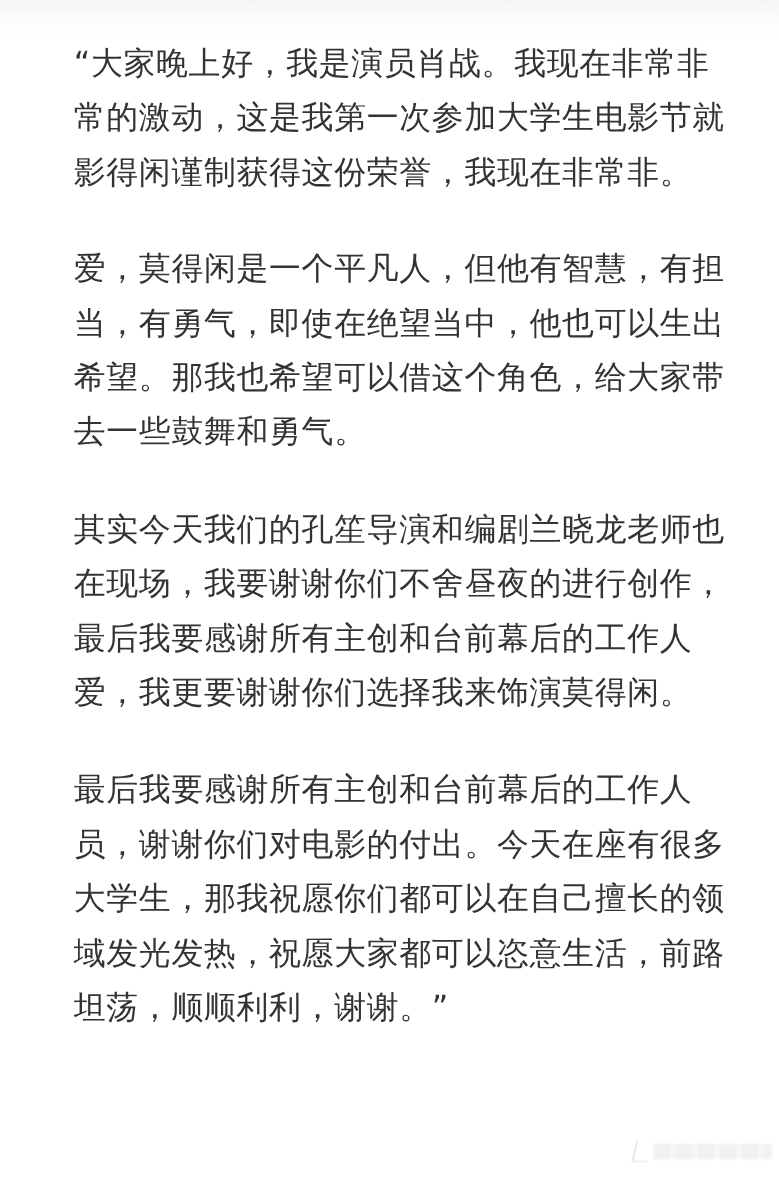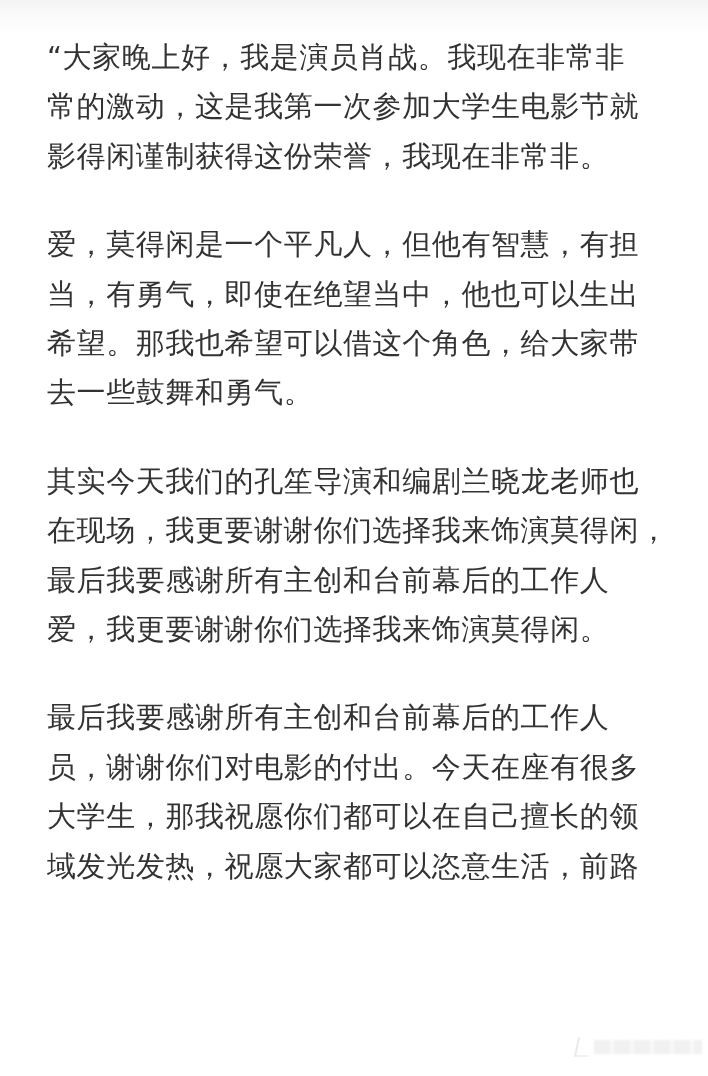--- a/index.html
+++ b/index.html
@@ -24,20 +24,21 @@
       line-height: 49.4px;
       color: #333333;
       letter-spacing: 0.6px;
     }
     .para {
       margin: 0 0 39px 0;
     }
     .line {
       display: block;
       white-space: nowrap;
+      margin-left: 20px;
     }
     .watermark {
       position: absolute;
       right: 6px;
       bottom: 18px;
       width: 126px;
       height: 22px;
       display: flex;
       align-items: center;
       gap: 4px;
@@ -72,28 +73,29 @@
     <span class="line">影得闲谨制获得这份荣誉，我现在非常非。</span>
   </p>
   <p class="para">
     <span class="line">爱，莫得闲是一个平凡人，但他有智慧，有担</span>
     <span class="line">当，有勇气，即使在绝望当中，他也可以生出</span>
     <span class="line">希望。那我也希望可以借这个角色，给大家带</span>
     <span class="line">去一些鼓舞和勇气。</span>
   </p>
   <p class="para">
     <span class="line">其实今天我们的孔笙导演和编剧兰晓龙老师也</span>
-    <span class="line">在现场，我更要谢谢你们选择我来饰演莫得闲，</span>
+    <span class="line">在现场，我要谢谢你们不舍昼夜的进行创作，</span>
     <span class="line">最后我要感谢所有主创和台前幕后的工作人</span>
     <span class="line">爱，我更要谢谢你们选择我来饰演莫得闲。</span>
   </p>
   <p class="para">
     <span class="line">最后我要感谢所有主创和台前幕后的工作人</span>
     <span class="line">员，谢谢你们对电影的付出。今天在座有很多</span>
     <span class="line">大学生，那我祝愿你们都可以在自己擅长的领</span>
     <span class="line">域发光发热，祝愿大家都可以恣意生活，前路</span>
+    <span class="line">坦荡，顺顺利利，谢谢。”</span>
   </p>
 </div>
 
 <div class="watermark">
   <span class="logo"></span>
   <span class="text"></span>
 </div>
 
 </body></html>

